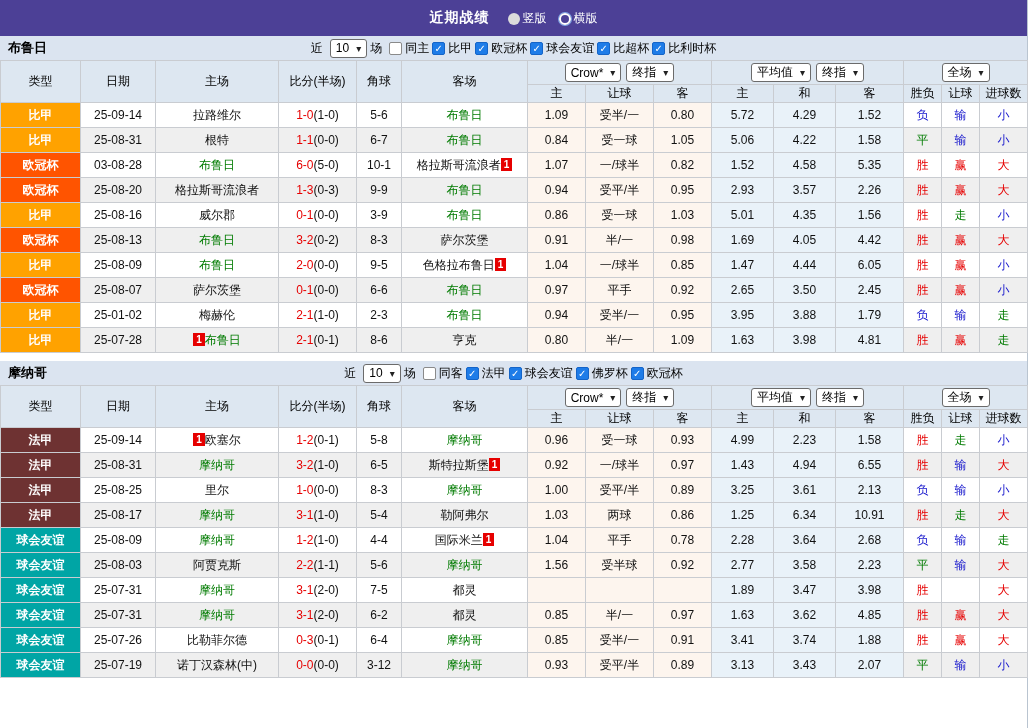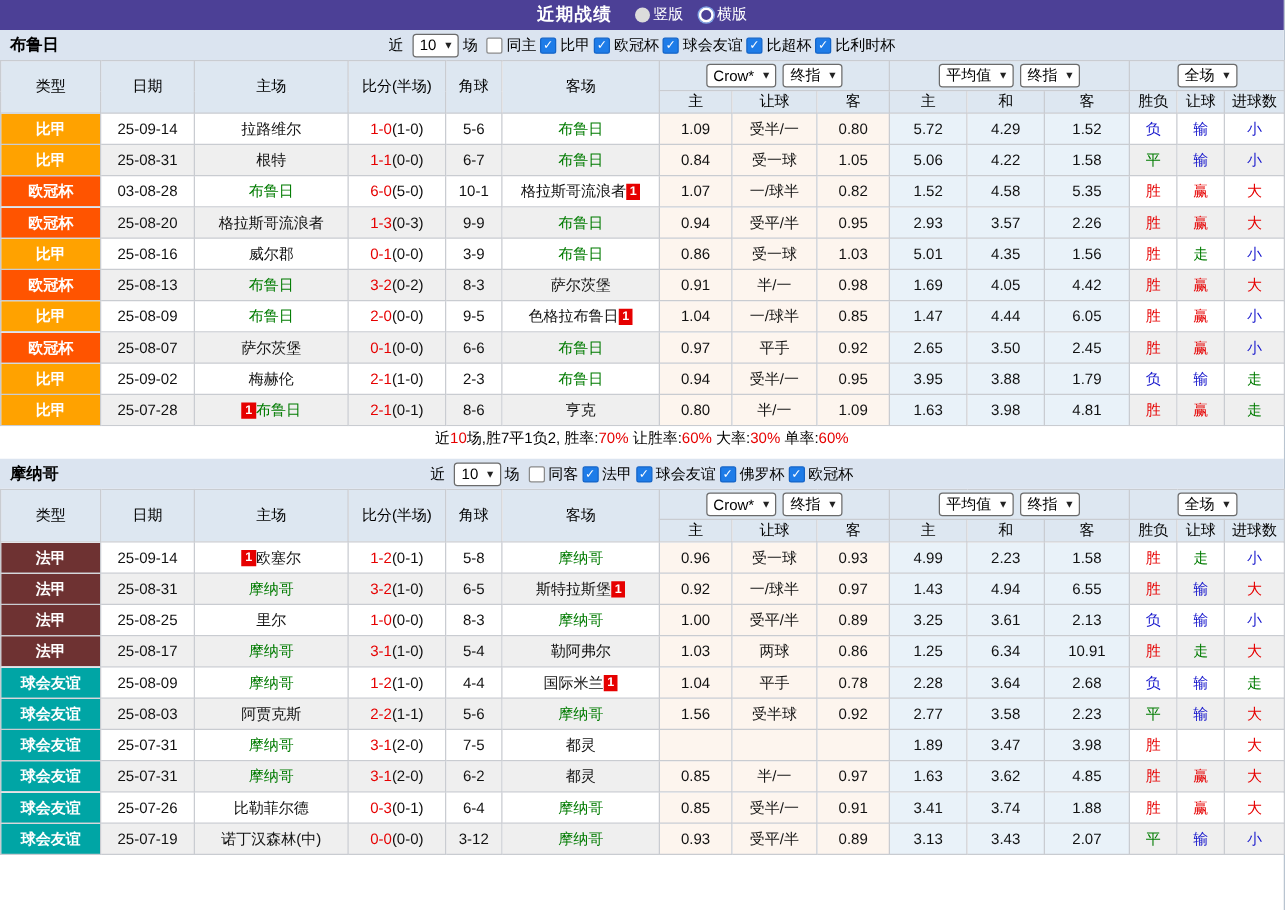--- a/index.html
+++ b/index.html
@@ -1,21 +1,21 @@
 <!DOCTYPE html>
 <html><head>
 <meta charset="utf-8">
 <style>
   * { box-sizing: border-box; margin:0; padding:0; }
   html,body { width:1029px; height:728px; background:#fff; overflow:hidden;
     font-family:"Liberation Sans","DejaVu Sans",sans-serif; }
   #page { width:1028px; height:728px; border-right:1px solid #b9c4d0; background:#fff; }
 
   
-  .titlebar { height:24px; background:#4C4096; color:#fff; display:flex;
+  .titlebar { height:36px; background:#4C4096; color:#fff; display:flex;
     align-items:center; justify-content:center; gap:6px; }
   .titlebar .ttl { font-size:14px; font-weight:bold; letter-spacing:1px; }
   .radio { display:inline-block; border-radius:50%; vertical-align:middle; margin:0 3px 0 12px; }
   .radio.sel { width:12px; height:12px; background:#dcdcdc; }
   .radio.unsel { width:12px; height:12px; background:transparent; border:2px solid #fff; box-shadow:0 0 0 1px #7fa8e8; }
   .rlabel { font-size:12px; color:#fff; vertical-align:middle; }
 
   
   .filterbar { height:24px; background:#dbe4f0; position:relative; font-size:12px;
     display:flex; align-items:center; justify-content:center; gap:3px; color:#000; }
@@ -284,21 +284,21 @@
             <td class="odds-col">0.92</td>
             <td class="avg-col">2.65</td>
             <td class="avg-col">3.50</td>
             <td class="avg-col">2.45</td>
             <td class="t-red">胜</td>
             <td class="t-red">赢</td>
             <td class="t-blue">小</td>
           </tr>
           <tr class="odd">
             <td class="league" style="background:#FFA200">比甲</td>
-            <td>25-09-02</td>
+            <td>25-01-02</td>
             <td class="team"><span class="">梅赫伦</span></td>
             <td><span class="t-red">2-1</span><span>(1-0)</span></td>
             <td>2-3</td>
             <td class="team"><span class="t-green">布鲁日</span></td>
             <td class="odds-col">0.94</td>
             <td class="odds-col">受半/一</td>
             <td class="odds-col">0.95</td>
             <td class="avg-col">3.95</td>
             <td class="avg-col">3.88</td>
             <td class="avg-col">1.79</td>
@@ -318,21 +318,20 @@
             <td class="odds-col">1.09</td>
             <td class="avg-col">1.63</td>
             <td class="avg-col">3.98</td>
             <td class="avg-col">4.81</td>
             <td class="t-red">胜</td>
             <td class="t-red">赢</td>
             <td class="t-green">走</td>
           </tr>
         </tbody>
       </table>
-      <div class="summary"><span class="">近</span><span class="t-red">10</span><span class="">场,胜7平1负2, 胜率:</span><span class="t-red">70%</span><span class=""> 让胜率:</span><span class="t-red">60%</span><span class=""> 大率:</span><span class="t-red">30%</span><span class=""> 单率:</span><span class="t-red">60%</span></div>
       <div class="gap"></div>
       <div class="filterbar">
         <span class="teamname">摩纳哥</span>
         <span class="flab">近</span>
         <span class="selbox">
           <span class="seltxt">10</span>
           <span class="selarrow">▾</span>
         </span>
         <span class="flab"> 场</span>
         <span class="cb off"></span>

